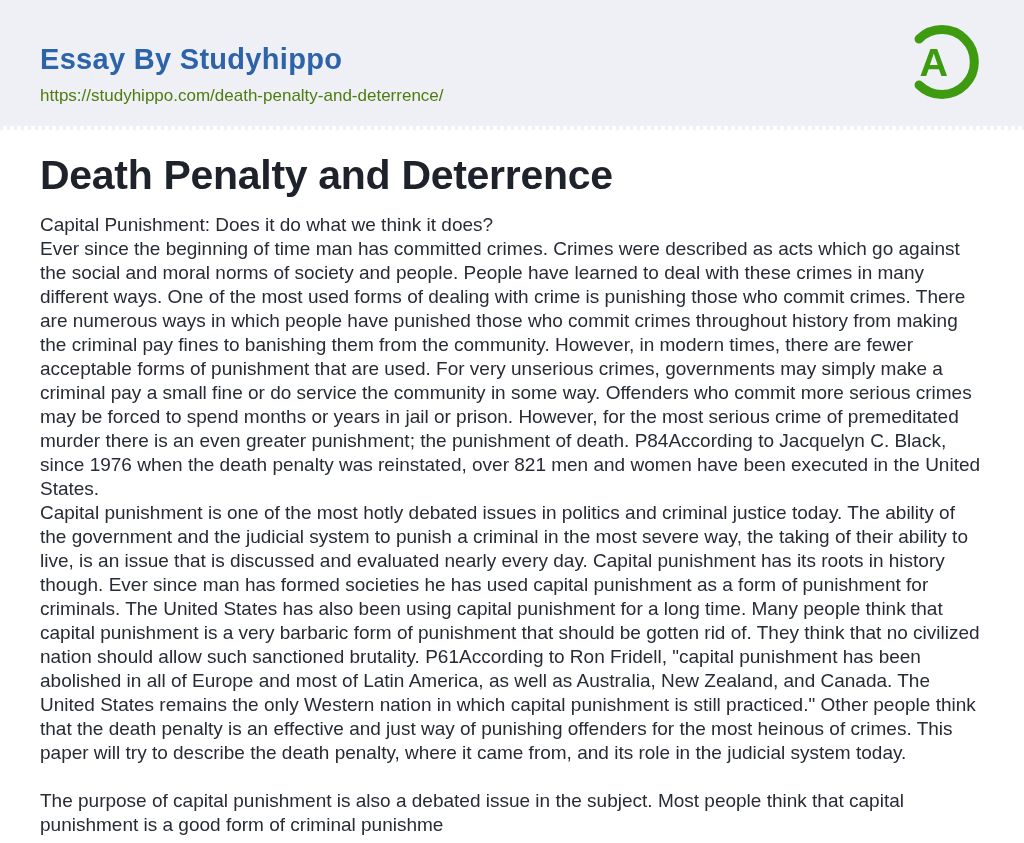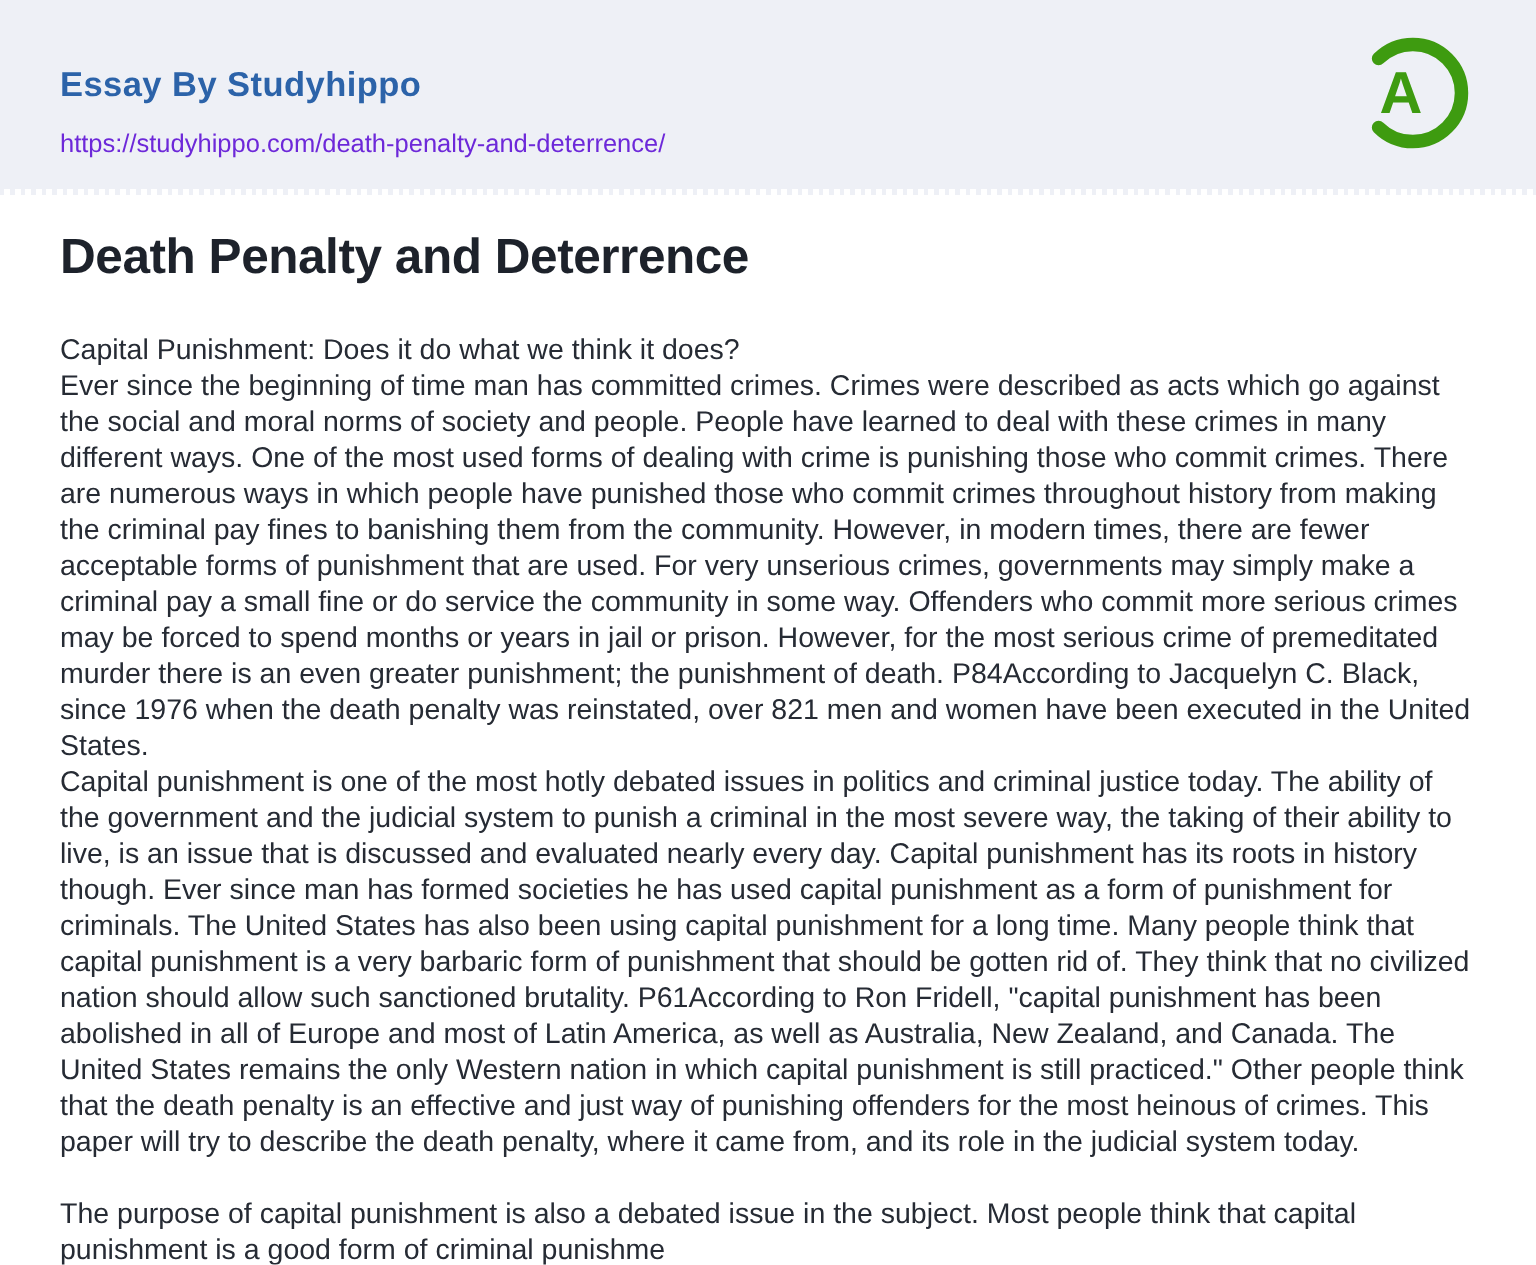--- a/index.html
+++ b/index.html
@@ -20,56 +20,56 @@
     padding: 0 40px;
   }
   .header-edge {
     height: 4px;
     background: repeating-linear-gradient(90deg, #eef0f6 0 3px, #ffffff 3px 7px);
   }
   .site-name {
     position: absolute;
     left: 40px;
     top: 43px;
-    font-size: 23px;
+    font-size: 29px;
     font-weight: 700;
     letter-spacing: 0.3px;
     color: #2c63a9;
   }
   .site-url {
     position: absolute;
     left: 40px;
     top: 86px;
     font-size: 17px;
     font-weight: 400;
-    color: #6d28d9;
+    color: #4d7c0f;
     text-decoration: none;
   }
   .logo {
     position: absolute;
     right: 37px;
     top: 17px;
     width: 90px;
     height: 90px;
   }
   .logo text {
     font-family: "Liberation Sans", sans-serif;
     font-weight: 600;
   }
 
   
   .article {
     padding: 22px 40px 0 40px;
   }
   .article-title {
-    font-size: 33px;
+    font-size: 41px;
     font-weight: 700;
     letter-spacing: -0.3px;
     color: #1d222b;
-    margin-bottom: 32px;
+    margin-bottom: 14px;
   }
   .article-body p {
     font-size: 19px;
     line-height: 24px;
     color: #262b34;
     margin: 0;
   }
   .article-body p.spaced-before {
     margin-top: 24px;
   }

